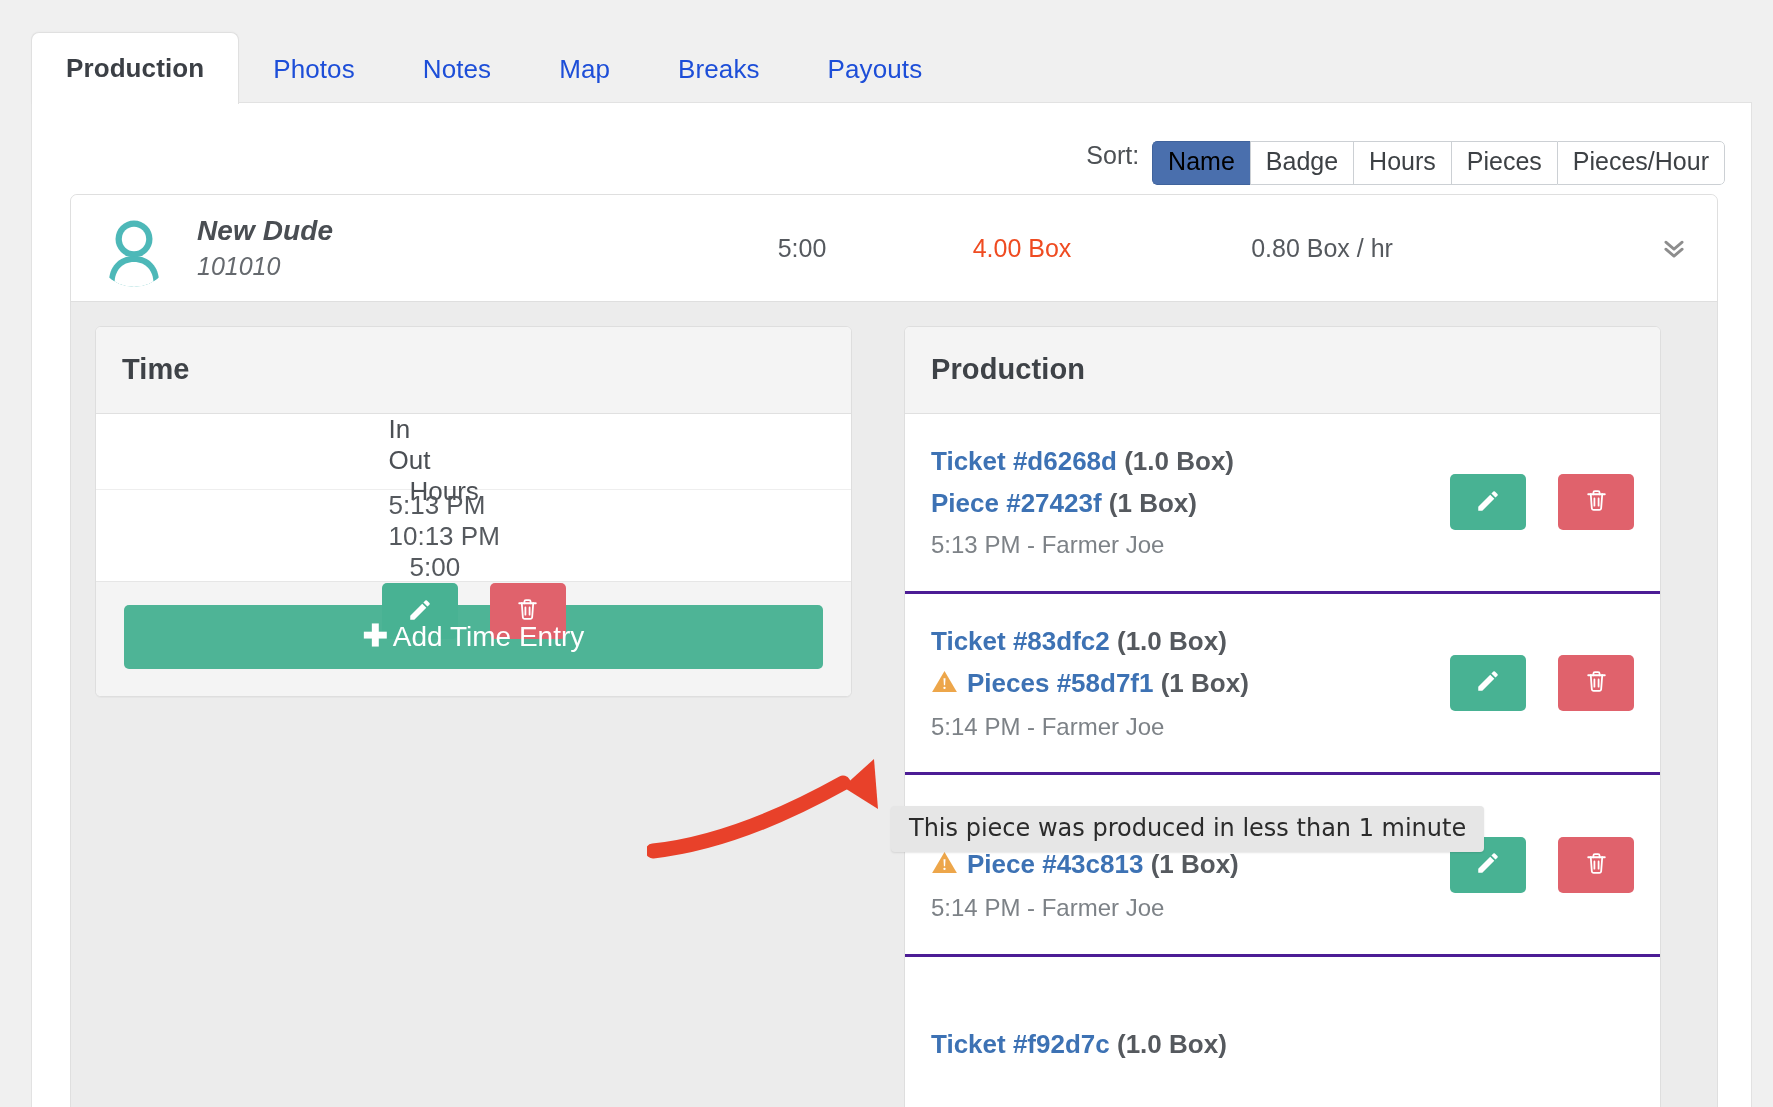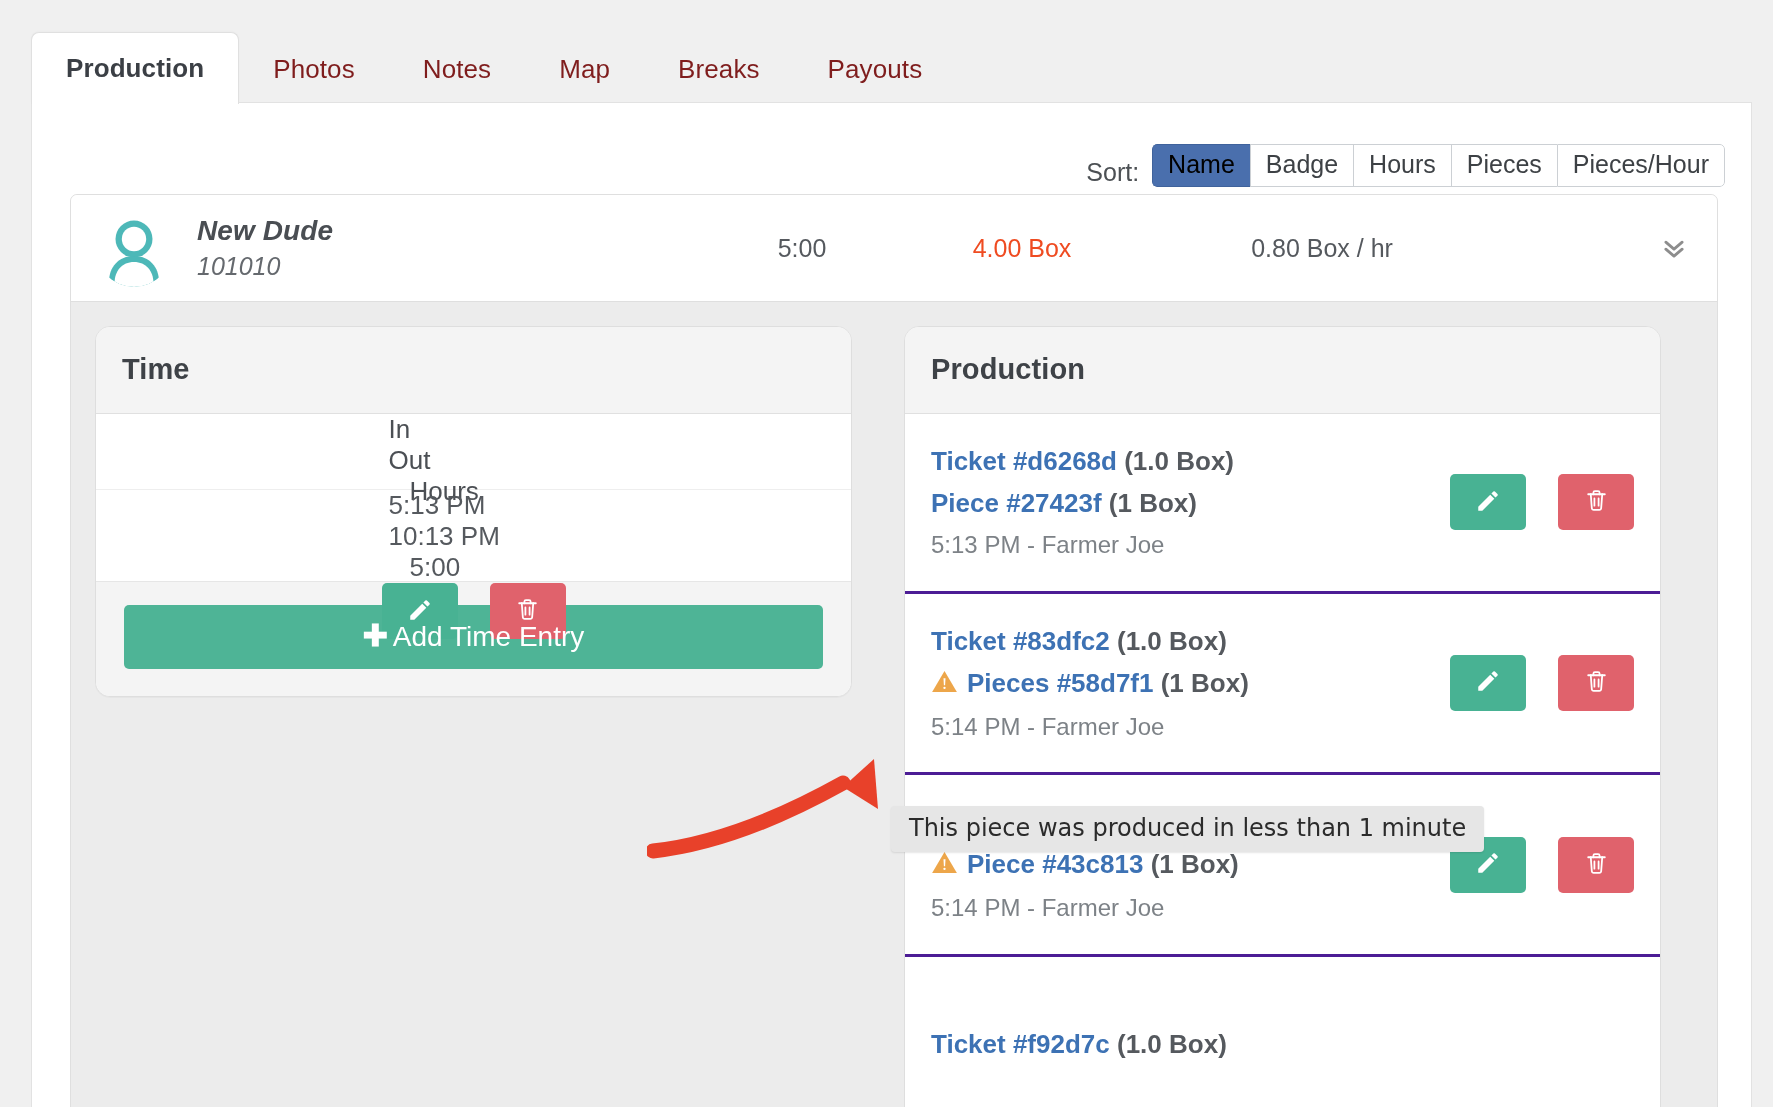--- a/index.html
+++ b/index.html
@@ -29,21 +29,21 @@
     height: 72px;
     display: flex;
     align-items: flex-end;
     z-index: 4;
   }
   .tab {
     padding: 0 34px;
     height: 70px;
     line-height: 70px;
     font-size: 26px;
-    color: #7f1d1d;
+    color: #1d4ed8;
     font-weight: 400;
     letter-spacing: .1px;
     white-space: nowrap;
     cursor: pointer;
     background: transparent;
   }
   .tab.active {
     background: #ffffff;
     color: #3b3f45;
     font-weight: 700;
@@ -67,21 +67,21 @@
     border-top: 1px solid #e2e2e2;
     overflow: hidden;
   }
 
   
   .sort-bar {
     position: absolute;
     right: 26px;
     top: 38px;
     display: flex;
-    align-items: flex-end;
+    align-items: flex-start;
     height: 46px;
   }
   .sort-label {
     font-size: 25px;
     color: #4c5054;
     margin-right: 13px;
     white-space: nowrap;
   }
   .btn-group {
     display: flex;
@@ -176,21 +176,21 @@
     padding: 24px 24px 24px 24px;
     display: flex;
     gap: 52px;
     min-height: 720px;
   }
 
   
   .card {
     background: #ffffff;
     border: 1px solid #dedede;
-    border-radius: 15px;
+    border-radius: 6px;
     box-shadow: 0 1px 1px rgba(0,0,0,.03);
     overflow: hidden;
   }
   .card-head {
     background: #f4f4f4;
     border-bottom: 1px solid #e0e0e0;
     padding: 26px 26px 27px 26px;
     font-size: 29px;
     font-weight: 700;
     color: #3e4247;

